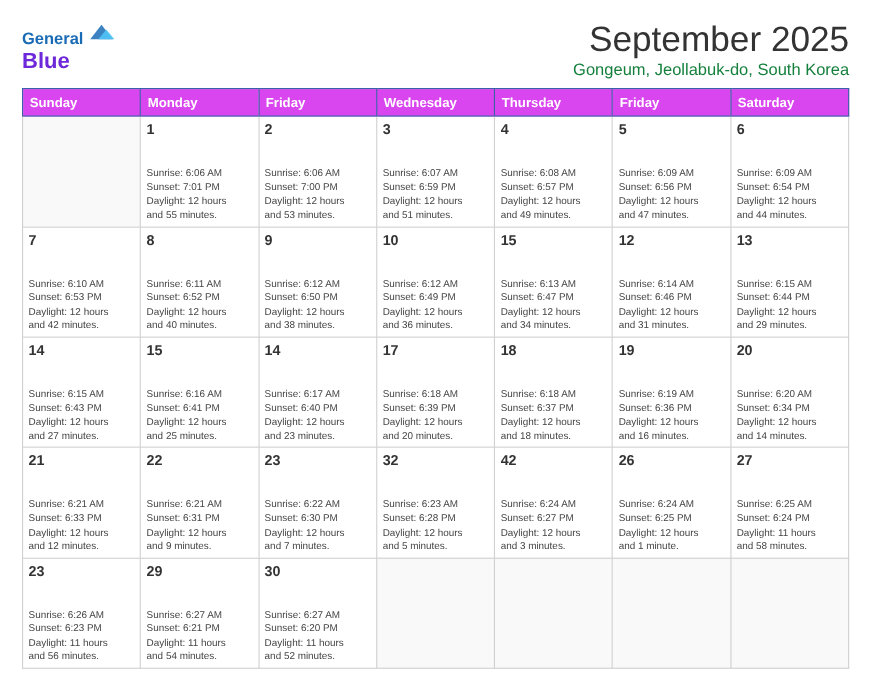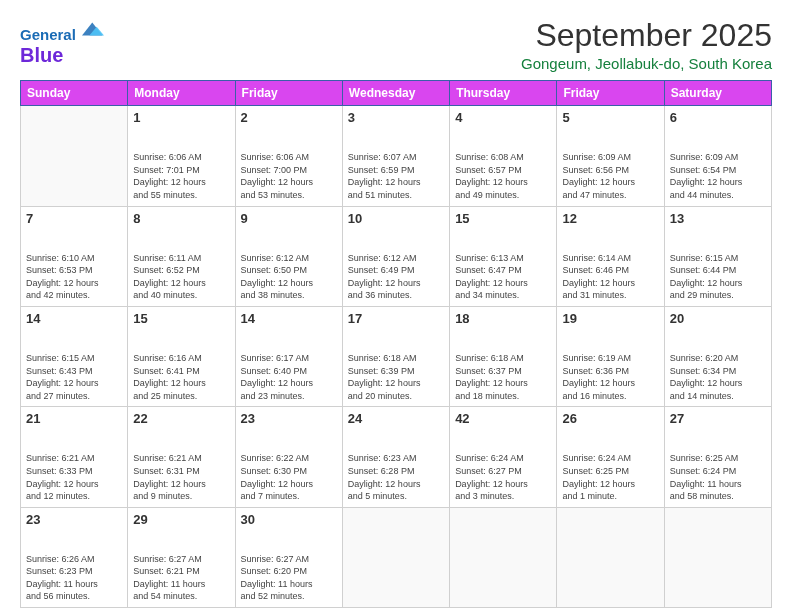--- a/index.html
+++ b/index.html
@@ -233,21 +233,21 @@
           </td>
           <td>
             <span class="day-number">22</span>
             <div class="cell-info">Sunrise: 6:21 AM<br>Sunset: 6:31 PM<br>Daylight: 12 hours<br>and 9 minutes.</div>
           </td>
           <td>
             <span class="day-number">23</span>
             <div class="cell-info">Sunrise: 6:22 AM<br>Sunset: 6:30 PM<br>Daylight: 12 hours<br>and 7 minutes.</div>
           </td>
           <td>
-            <span class="day-number">24</span>
+            <span class="day-number">32</span>
             <div class="cell-info">Sunrise: 6:23 AM<br>Sunset: 6:28 PM<br>Daylight: 12 hours<br>and 5 minutes.</div>
           </td>
           <td>
             <span class="day-number">42</span>
             <div class="cell-info">Sunrise: 6:24 AM<br>Sunset: 6:27 PM<br>Daylight: 12 hours<br>and 3 minutes.</div>
           </td>
           <td>
             <span class="day-number">26</span>
             <div class="cell-info">Sunrise: 6:24 AM<br>Sunset: 6:25 PM<br>Daylight: 12 hours<br>and 1 minute.</div>
           </td>

